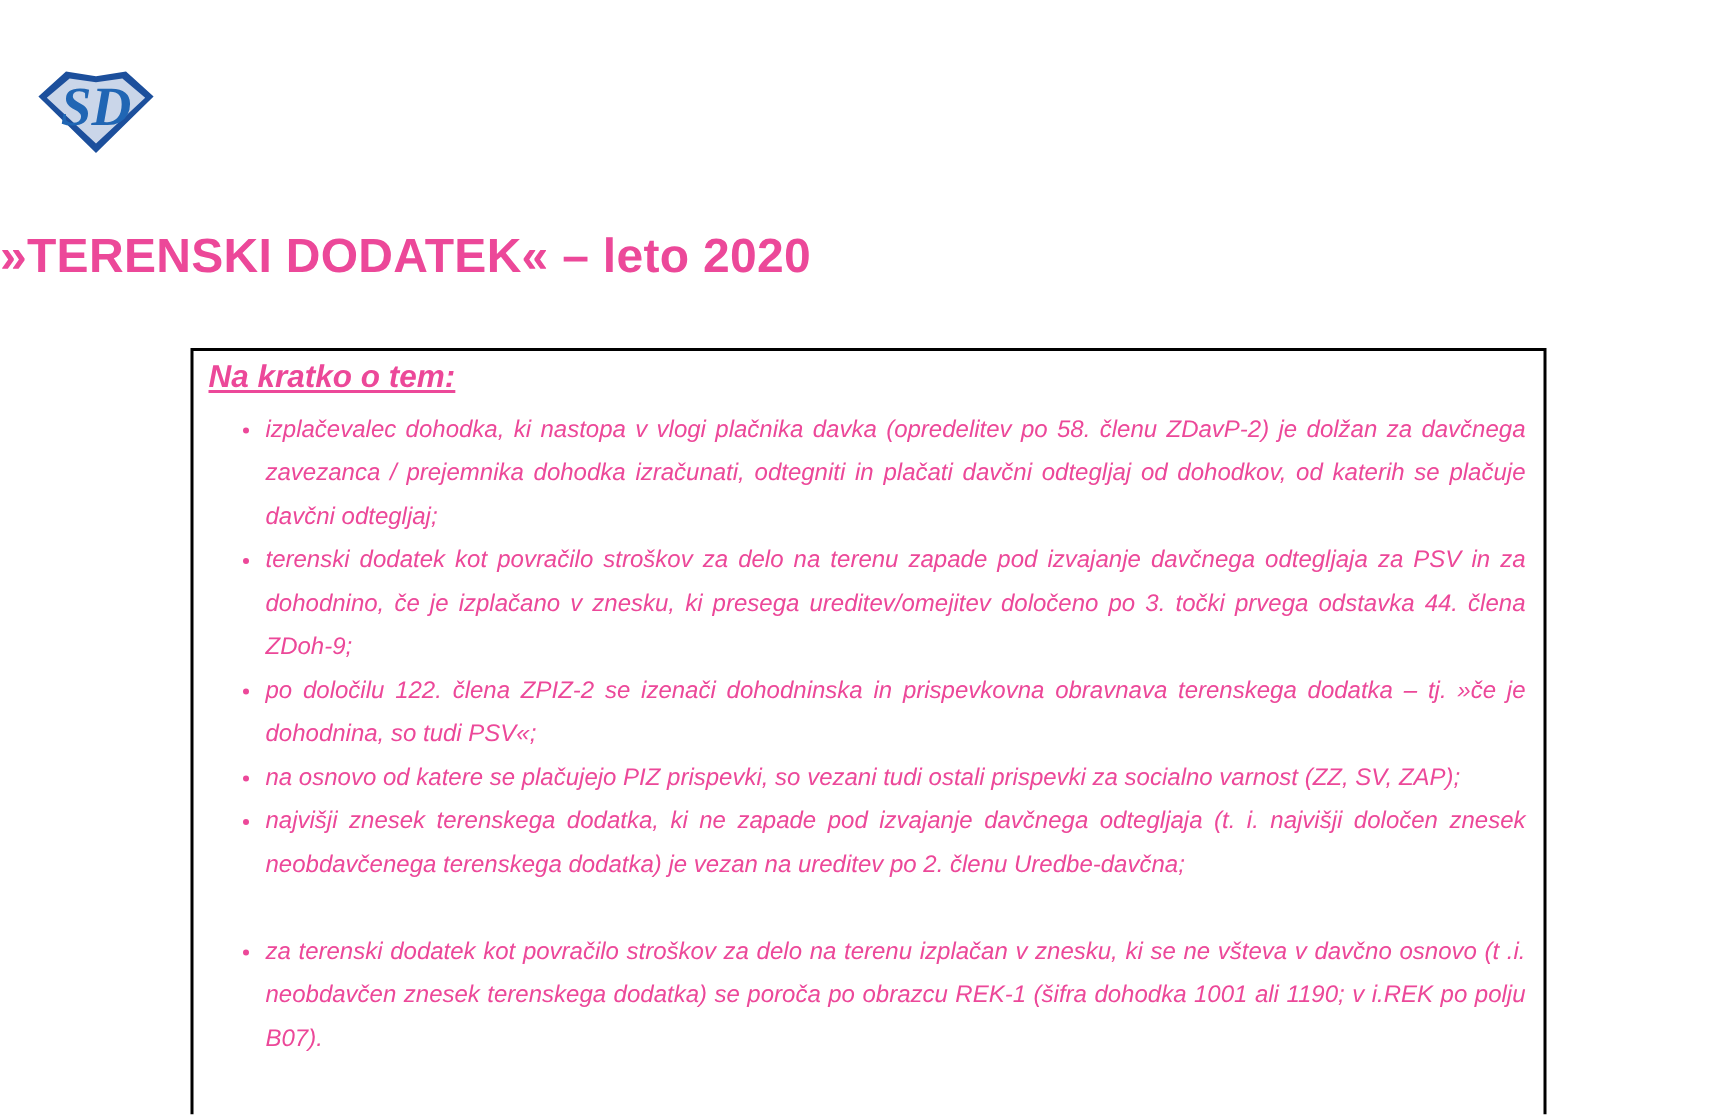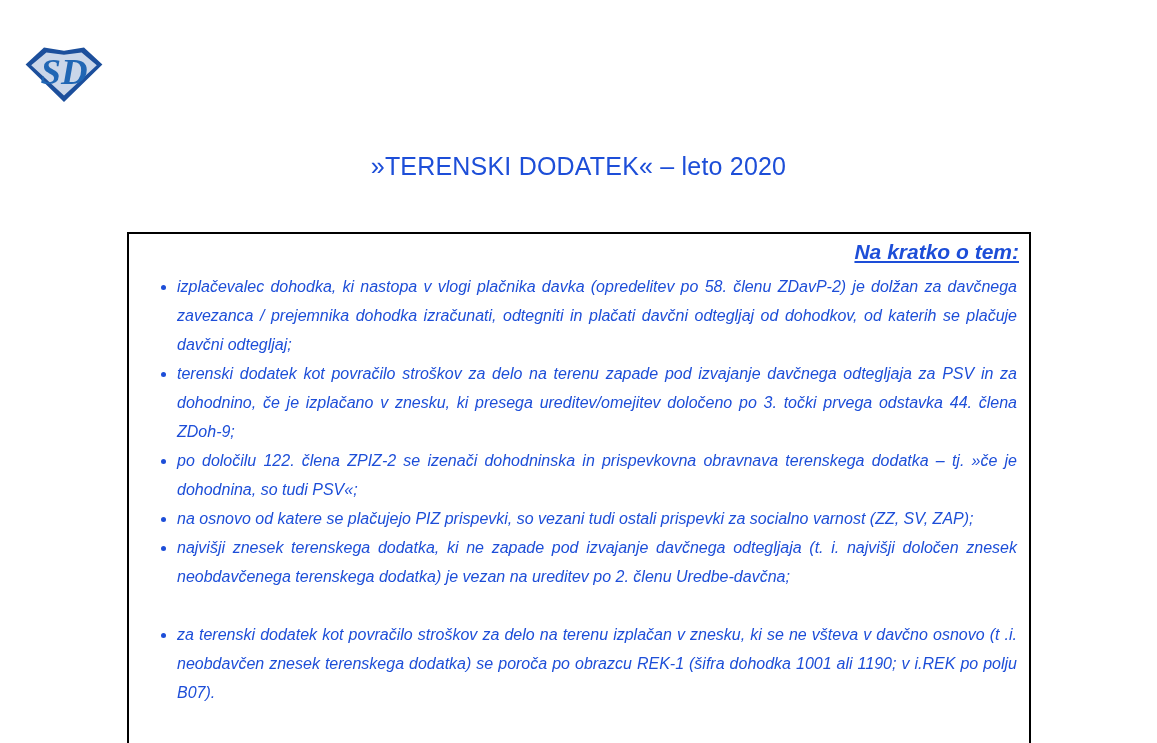--- a/index.html
+++ b/index.html
@@ -4,56 +4,55 @@
 <style>
   * { margin: 0; padding: 0; box-sizing: border-box; }
   html, body { background: #ffffff; }
   .page {
     position: relative;
     width: 1157px;
     height: 743px;
     background: #ffffff;
     overflow: hidden;
     font-family: "Liberation Sans", sans-serif;
-    color: #1d4ed8;
+    color: #ec4899;
   }
   .logo {
     position: absolute;
     left: 24px;
     top: 44px;
     width: 80px;
     height: 60px;
   }
   .doc-title {
     position: absolute;
     top: 152px;
     left: 0;
     width: 100%;
-    text-align: center;
-    font-size: 25px;
-    font-weight: normal;
+    text-align: left;
+    font-size: 32px;
+    font-weight: bold;
     letter-spacing: 0.2px;
   }
   .summary-box {
     position: absolute;
     left: 127px;
     top: 232px;
     width: 904px;
     height: 620px; 
     border: 2px solid #000000;
     padding: 4px 10px 0 10px;
     font-style: italic;
   }
   .summary-heading {
     font-size: 21px;
     font-weight: bold;
     text-decoration: underline;
     margin-bottom: 6px;
     line-height: 28px;
-    text-align: right;
   }
   .bullet-list {
     list-style: disc;
     margin: 0;
     padding-left: 38px;
   }
   .bullet-list li {
     font-size: 16px;
     line-height: 29px;
     text-align: justify;

